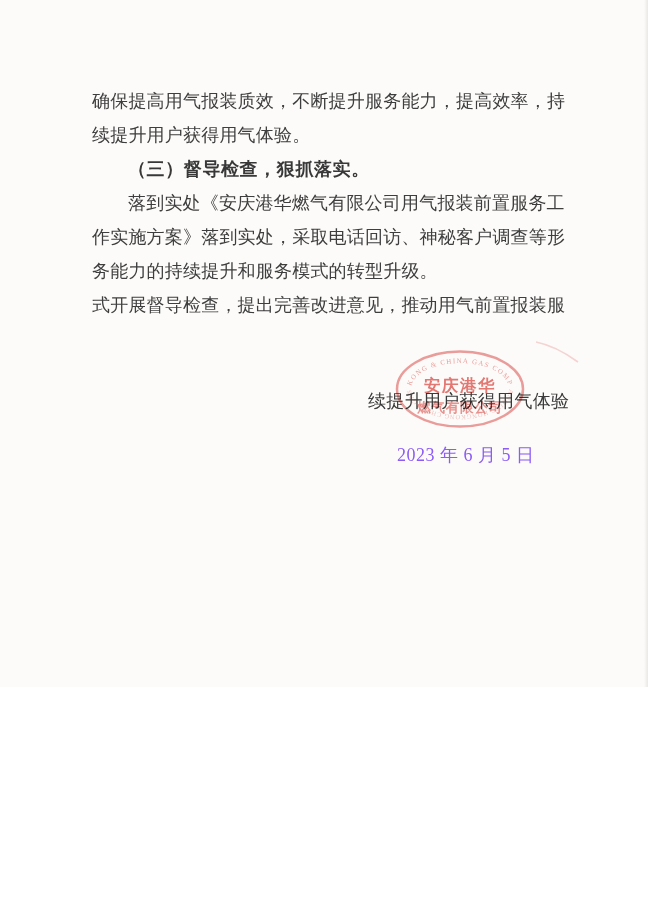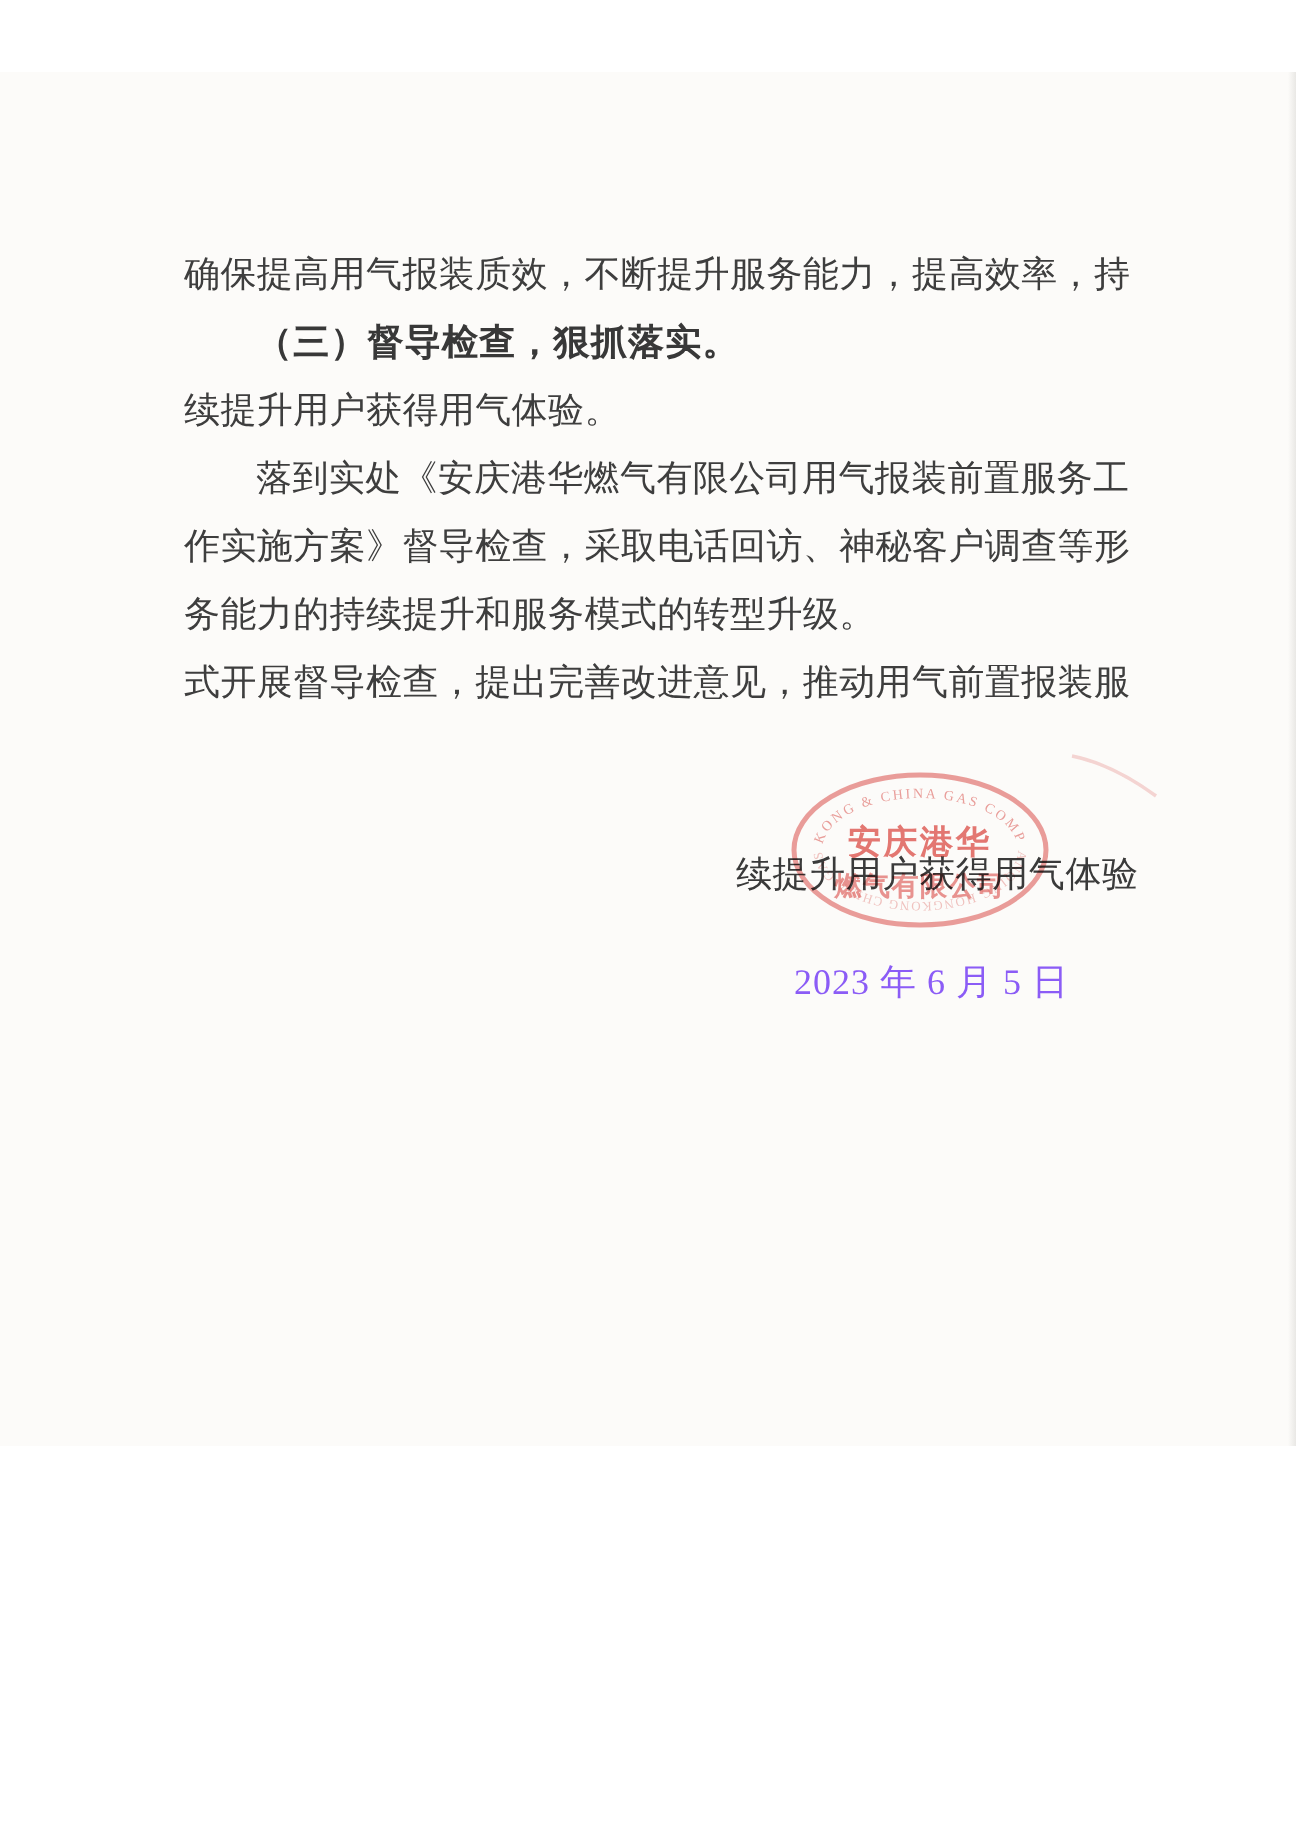--- a/index.html
+++ b/index.html
@@ -3,21 +3,20 @@
 <meta charset="utf-8">
 <style>
   html, body { margin: 0; padding: 0; background: #ffffff; }
   .page {
     position: relative;
     width: 648px;
     height: 687px;
     background: #fcfbf9;
     overflow: hidden;
     font-family: "Liberation Serif", "DejaVu Serif", serif;
-    margin-top: 36px;
   }
   
   .scan-edge {
     position: absolute;
     top: 0; right: 0;
     width: 4px; height: 100%;
     background: linear-gradient(to left, #e9e8e5, rgba(255,255,255,0));
   }
   .body-text {
     position: absolute;
@@ -89,24 +88,24 @@
     opacity: 0.7;
   }
 </style>
 </head>
 <body>
 
 <div class="page">
 
   <div class="body-text">
     <div class="line">确保提高用气报装质效，不断提升服务能力，提高效率，持</div>
+    <div class="line">续提升用户获得用气体验。</div>
     <div class="line indent heading">（三）督导检查，狠抓落实。</div>
-    <div class="line">续提升用户获得用气体验。</div>
     <div class="line indent">落到实处《安庆港华燃气有限公司用气报装前置服务工</div>
-    <div class="line">作实施方案》督导检查，采取电话回访、神秘客户调查等形</div>
+    <div class="line">作实施方案》落到实处，采取电话回访、神秘客户调查等形</div>
     <div class="line">务能力的持续提升和服务模式的转型升级。</div>
     <div class="line">式开展督导检查，提出完善改进意见，推动用气前置报装服</div>
   </div>
 
   <div class="signature">续提升用户获得用气体验</div>
   <div class="doc-date">2023 年 6 月 5 日</div>
 
   <svg class="seal" viewBox="0 0 400 200" aria-hidden="true">
     <defs>
       <path id="arcTop" d="M 42 108 A 98 52 0 0 1 238 108" fill="none"></path>

